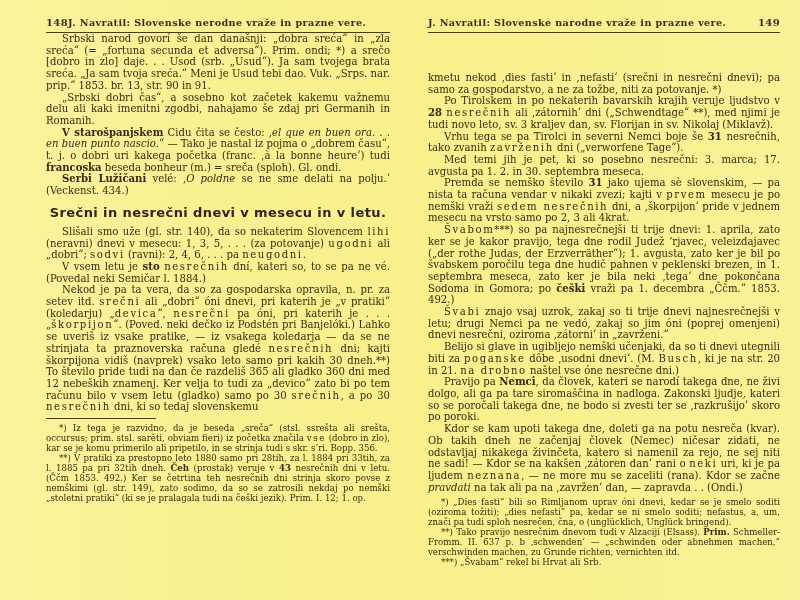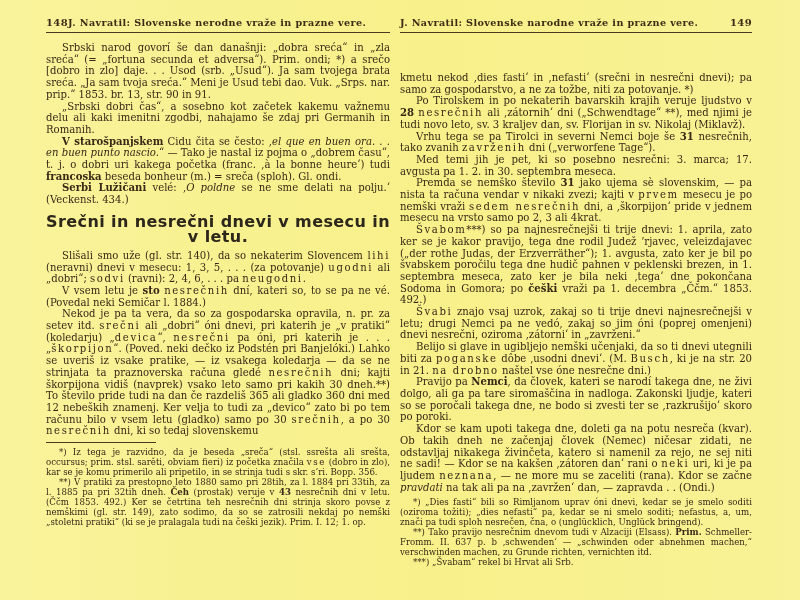--- a/index.html
+++ b/index.html
@@ -4,38 +4,38 @@
 <style>
   html,body{margin:0;padding:0;}
   #scan{
     position:relative;width:800px;height:600px;overflow:hidden;
     background:linear-gradient(90deg,#f9f39c 0%,#f8f190 30%,#f8f08a 55%,#f9f296 100%);
     font-family:"DejaVu Serif","Liberation Serif",serif;
     color:#382916;
   }
   .textblock{position:absolute;top:17px;}
   #left-block{left:46px;width:344px;}
-  #right-block{left:400px;width:352px;}
+  #right-block{left:428px;width:352px;}
   .pg-header{
     display:flex;align-items:baseline;
     font-size:9.6px;font-weight:bold;letter-spacing:0.4px;
-    border-bottom:1.2px solid #4a3820;padding-bottom:4px;margin-bottom:9px;
+    border-bottom:1.2px solid #4a3820;padding-bottom:4px;
     color:#3c2c16;
   }
   .pg-header .title{flex:1;}
   .pg-num{font-size:10px;}
   .body{ text-align:justify; font-size:10.1px; line-height:11.7px; }
   .para{margin:0;text-indent:16px;}
   .para.noindent{text-indent:0;margin-top:39px;}
   .b{font-weight:bold;}
   .i{font-style:italic;}
   .sp{letter-spacing:1.6px;}
   .sec-heading{
     font-family:"DejaVu Sans","Liberation Sans",sans-serif;
-    font-weight:bold;font-size:16px;line-height:15px;
+    font-weight:bold;font-size:13px;line-height:15px;
     text-align:center;text-indent:0;margin:8px 0 6px;
     letter-spacing:0.4px;color:#2d261a;
   }
   .fnrule{width:110px;border:0;border-top:1.1px solid #4a3820;margin:5px 0 4px;}
   .footnotes{ text-align:justify;font-size:8.6px;line-height:10px;margin-top:4px;}
   .footnotes .para{text-indent:13px;}
 </style>
 </head>
 <body>
 

